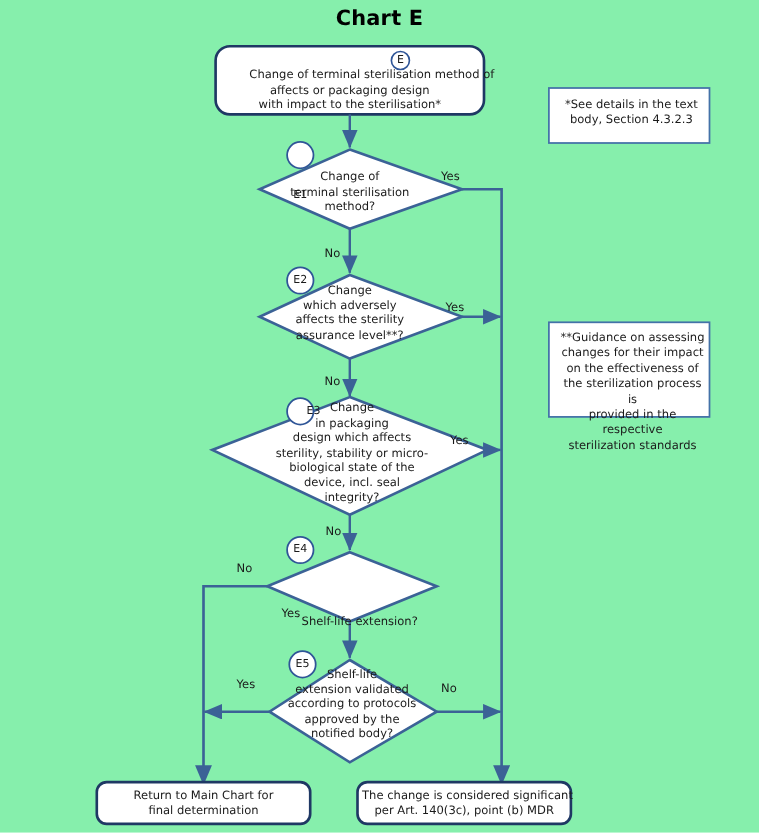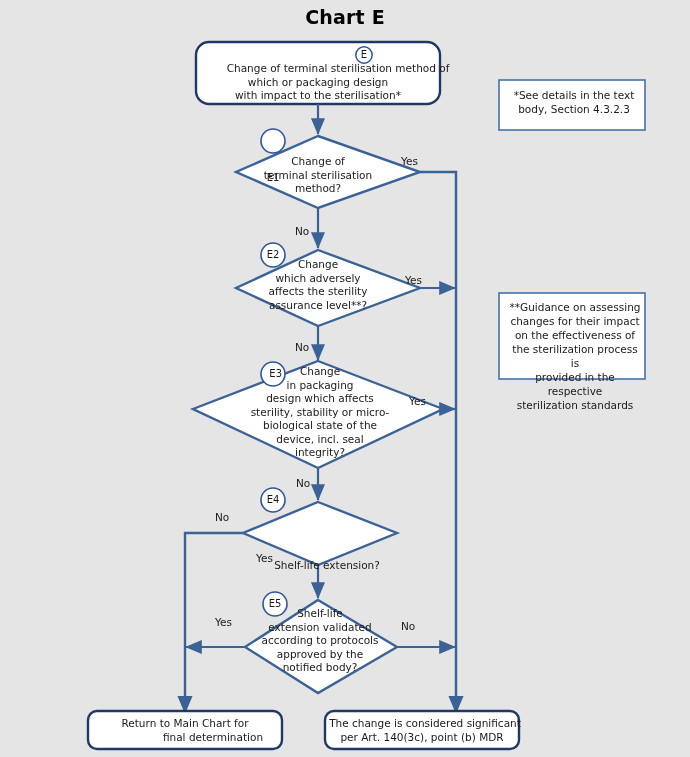--- a/index.html
+++ b/index.html
@@ -10,21 +10,21 @@
   }
   body {
     font-family: "DejaVu Sans", sans-serif;
     color: #000000;
   }
   #page {
     position: relative;
     width: 690px;
     height: 757px;
     overflow: hidden;
-    background: #e5e5e5;
+    background: #86efac;
   }
   #flow-svg {
     position: absolute;
     left: 0;
     top: 0;
     width: 690px;
     height: 757px;
   }
   .chart-title {
     position: absolute;
@@ -127,39 +127,39 @@
     <rect x="325" y="711" width="194" height="38" rx="9" ry="9" fill="#ffffff" stroke="#1F3864" stroke-width="2.4"></rect>
 
     <rect x="499" y="80" width="146" height="50" fill="#ffffff" stroke="#4472A8" stroke-width="1.6"></rect>
     <rect x="499" y="293" width="146" height="86" fill="#ffffff" stroke="#4472A8" stroke-width="1.6"></rect>
   </svg>
 
   <div class="hidden-layer">
 
     <div class="badge-label" style="left:351px; top:49px;">E</div>
     <div class="txt" style="left:196px; top:62px; width:284px;">Change of terminal sterilisation method of</div>
-    <div class="txt" style="left:196px; top:75.5px; width:244px;">which or packaging design</div>
+    <div class="txt" style="left:196px; top:75.5px; width:244px;">affects or packaging design</div>
     <div class="txt" style="left:196px; top:89px; width:244px;">with impact to the sterilisation*</div>
 
     <div class="badge-label" style="left:260px; top:135px;margin-top:37px;">E1</div>
     <div class="txt" style="left:238px; top:155px; width:160px;">Change of
 terminal sterilisation
 method?</div>
     <div class="edge-label" style="left:401px; top:155px;">Yes</div>
     <div class="edge-label" style="left:295px; top:225px;">No</div>
 
     <div class="badge-label" style="left:260px; top:249px;">E2</div>
     <div class="txt" style="left:240px; top:258px; width:156px;">Change
 which adversely
 affects the sterility
 assurance level**?</div>
     <div class="edge-label" style="left:405px; top:274px;">Yes</div>
     <div class="edge-label" style="left:295px; top:341px;">No</div>
 
-    <div class="badge-label" style="left:256px; top:368px;text-align:right;">E3</div>
+    <div class="badge-label" style="left:272px; top:368px;">E3</div>
     <div class="txt" style="left:234px; top:365px; width:172px;">Change
 in packaging
 design which affects
 sterility, stability or micro-
 biological state of the
 device, incl. seal
 integrity?</div>
     <div class="edge-label" style="left:409px; top:395px;">Yes</div>
     <div class="edge-label" style="left:296px; top:477px;">No</div>
 
@@ -180,19 +180,19 @@
     <div class="note" style="left:508px; top:88px; width:132px;">*See details in the text
 body, Section 4.3.2.3</div>
     <div class="note" style="left:508px; top:300px; width:134px;">**Guidance on assessing
 changes for their impact
 on the effectiveness of
 the sterilization process is
 provided in the respective
 sterilization standards</div>
 
     <div class="txt" style="left:88px; top:717px; width:194px;">Return to Main Chart for</div>
-    <div class="txt" style="left:88px; top:730.5px; width:194px;padding-left:28px;">final determination</div>
+    <div class="txt" style="left:88px; top:730.5px; width:194px;">final determination</div>
 
     <div class="txt" style="left:325px; top:717px; width:200px;">The change is considered significant</div>
     <div class="txt" style="left:325px; top:730.5px; width:194px;">per Art. 140(3c), point (b) MDR</div>
   </div>
 
 </div>
 
 </body></html>

